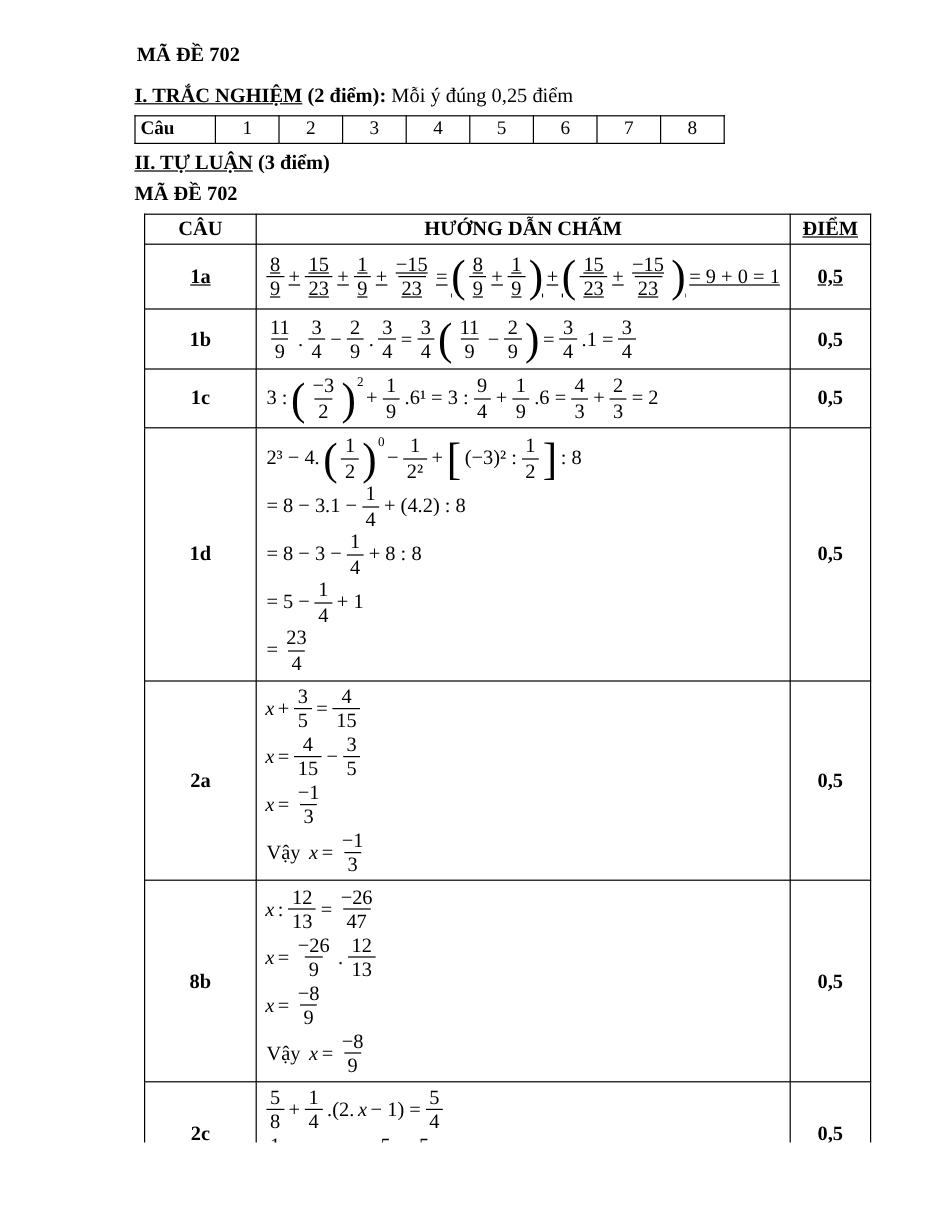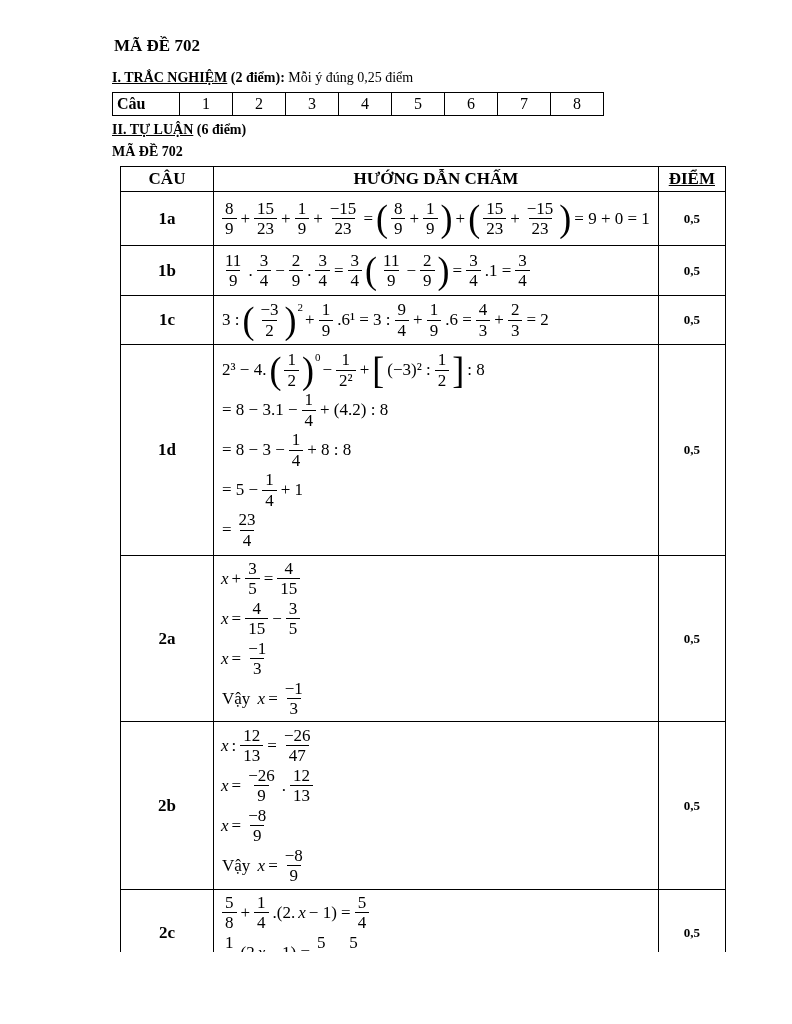--- a/index.html
+++ b/index.html
@@ -2,43 +2,43 @@
 <html><head>
 <meta charset="utf-8">
 <style>
   html,body{margin:0;padding:0;background:#fff;}
   .page{
     width:792px;height:952px;background:#fff;color:#000;
     font-family:"Liberation Serif", serif;
     box-sizing:border-box;padding:30px 60px 0 112px;position:relative;
   }
   .title-line{font-weight:bold;font-size:17px;margin:6px 0 14px 2px;}
-  .section-line{font-size:14px;margin:6px 0 6px 0;}
+  .section-line{font-size:17px;margin:6px 0 6px 0;}
   .b{font-weight:bold;}
   .u{text-decoration:underline;}
   
   table.mc{border-collapse:collapse;margin:3px 0 6px 0;}
   table.mc td{
     border:1px solid #000;height:22px;text-align:center;
     font-size:16px;padding:0 4px;
   }
   table.mc td.mc-label{text-align:left;font-weight:bold;width:58px;}
   table.mc td.mc-cell{width:44px;}
   
   table.main{border-collapse:collapse;margin:4px 0 0 8px;}
   table.main th,table.main td{border:1px solid #000;}
   table.main th{font-size:17px;font-weight:bold;height:24px;padding:0 6px;text-align:center;}
   th.col-cau{width:80px;}
   th.col-huongdan{width:412px;}
   th.col-diem{width:54px;text-decoration:underline;}
   td.cau{text-align:center;font-weight:bold;font-size:17px;vertical-align:middle;}
-  td.diem{text-align:center;font-weight:bold;font-size:13px;vertical-align:middle;}
+  td.diem{text-align:center;font-weight:bold;font-size:17px;vertical-align:middle;}
   td.content{padding:2px 6px;vertical-align:middle;}
   
-  tr.r-1a{height:54px;} tr.r-1b{height:50px;margin-top:47px;} tr.r-1c{height:49px;}
+  tr.r-1a{height:54px;text-decoration:underline;} tr.r-1b{height:50px;margin-top:47px;} tr.r-1c{height:49px;}
   tr.r-1d{height:211px;} tr.r-2a{height:166px;} tr.r-2b{height:168px;}
   tr.r-2c{height:86px;}
   
   .math-line{display:flex;align-items:center;font-size:17px;min-height:40px;flex-wrap:nowrap;}
   .txt{white-space:pre;padding:0 2px;}
   .var{font-style:italic;white-space:pre;padding:0 1px;}
   .frac{display:inline-flex;flex-direction:column;align-items:center;line-height:1.12;margin:0 2px;text-align:center;}
   .frac .num{padding:0 3px;}
   .frac .den{border-top:1px solid #000;padding:0 3px;}
   .big{font-size:36px;line-height:0.85;font-weight:400;margin:0 1px;transform:scaleY(1.05);}
@@ -65,21 +65,21 @@
           <td class="mc-cell">4</td>
           <td class="mc-cell">5</td>
           <td class="mc-cell">6</td>
           <td class="mc-cell">7</td>
           <td class="mc-cell">8</td>
         </tr>
       </tbody>
   </table>
 
   <div class="section-line">
-    <span class="b u">II. TỰ LUẬN</span><span class="b"> (6 điểm)</span>
+    <span class="b u">II. TỰ LUẬN</span><span class="b"> (3 điểm)</span>
   </div>
 
   <div class="section-line b">MÃ ĐỀ 702</div>
 
   <table class="main">
     <thead>
       <tr>
         <th class="col-cau">CÂU</th>
         <th class="col-huongdan">HƯỚNG DẪN CHẤM</th>
         <th class="col-diem">ĐIỂM</th>
@@ -337,21 +337,21 @@
               <span class="txt">=</span>
               <span class="frac">
                 <span class="num">−1</span>
                 <span class="den">3</span>
               </span>
             </div>
           </td>
           <td class="diem">0,5</td>
         </tr>
         <tr class="r-2b">
-          <td class="cau">2b</td>
+          <td class="cau">8b</td>
           <td class="content">
             <div class="math-line">
               <span class="var">x</span>
               <span class="txt">:</span>
               <span class="frac">
                 <span class="num">12</span>
                 <span class="den">13</span>
               </span>
               <span class="txt">=</span>
               <span class="frac">

